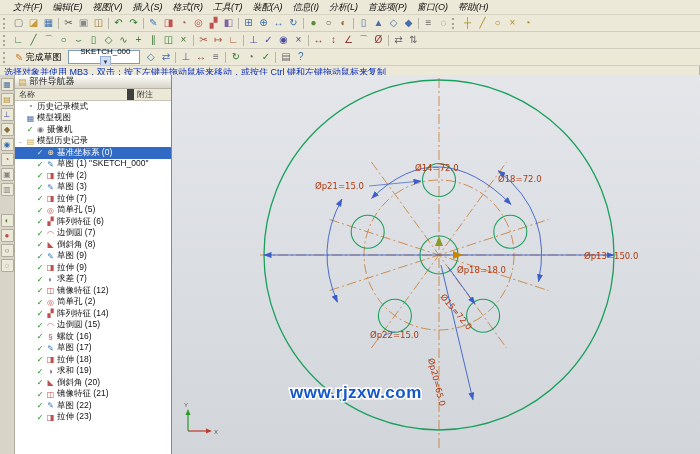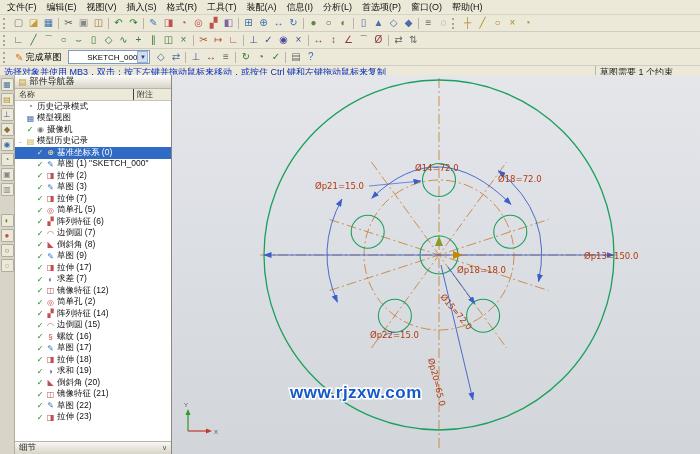--- a/index.html
+++ b/index.html
@@ -2,33 +2,33 @@
 <html style="--curve: #1ba05c; --centerline: #c8782a; --dimline: #3a5fc8; --dimtext: #b03a10;"><head>
 <meta charset="utf-8">
 <style>
   html,body{margin:0;padding:0;}
   body{width:700px;height:454px;overflow:hidden;background:#d6d3ce;
        font-family:"Liberation Sans","DejaVu Sans",sans-serif;-webkit-font-smoothing:antialiased;}
   .app{position:relative;width:700px;height:454px;}
 
   
   .menubar{height:14px;background:#ece9d8;display:flex;align-items:center;font-size:9px;
-           padding-left:2px;border-bottom:1px solid #d8d4c4;}
+           padding-left:8px;border-bottom:1px solid #d8d4c4;font-style:italic;}
   .menu-item{padding:0 5px;color:#111;cursor:default;white-space:nowrap;}
   .toolbar{display:flex;align-items:center;background:#ece9d8;border-bottom:1px solid #cfccc0;
            height:16px;padding-left:2px;overflow:hidden;}
   .tb-icon{flex:0 0 15px;width:15px;height:14px;font-size:10px;line-height:14px;text-align:center;
            border-radius:2px;cursor:default;}
   .tb-sep{flex:0 0 1px;width:1px;height:11px;background:#b8b4a8;margin:0 2px;}
   .grip{flex:0 0 3px;width:3px;height:11px;border-left:2px dotted #a8a496;margin:0 3px 0 1px;}
   .finish-btn{display:flex;align-items:center;gap:2px;font-size:9px;background:transparent;
               border:1px solid transparent;padding:0 3px;height:14px;cursor:default;}
   .fin-icon{color:#d07a2a;font-size:10px;}
   .combo{width:66px;height:12px;background:#fff;border:1px solid #7f9db9;font-size:8px;
-         display:flex;align-items:center;justify-content:flex-end;padding:0 1px 0 13px;margin:0 3px;}
+         display:flex;align-items:center;justify-content:center;padding:0 1px 0 3px;margin:0 3px;flex-direction:column;}
   .combo-arrow{width:9px;height:10px;background:#cfdcf3;border:1px solid #9ab0d0;font-size:6px;
                line-height:10px;text-align:center;color:#345;}
   .promptbar{height:13px;background:#ece9d8;border-bottom:1px solid #8a887c;display:flex;
              font-size:9px;align-items:stretch;}
   .prompt-left{flex:1;color:#0a2ec0;padding:0 4px;white-space:nowrap;overflow:hidden;
                display:flex;align-items:center;border-right:1px solid #b8b4a8;}
   .prompt-right{width:96px;color:#222;padding:0 4px;display:flex;align-items:center;white-space:nowrap;overflow:hidden;}
 
   
   .workspace{position:absolute;top:75px;left:0;right:0;bottom:0;display:flex;}
@@ -36,21 +36,21 @@
                flex-direction:column;align-items:center;padding-top:3px;gap:2px;}
   .res-icon{width:11px;height:11px;font-size:8px;line-height:11px;text-align:center;
             background:#ece9d8;border:1px solid #b0aca0;border-radius:1px;}
   .res-gap{height:14px;}
 
   .navigator{flex:0 0 156px;background:#fff;border-right:1px solid #8a887e;display:flex;flex-direction:column;}
   .nav-title{flex:0 0 13px;background:linear-gradient(#fdfdfb,#d8d4c8);font-size:9px;display:flex;
              align-items:center;gap:3px;padding:0 3px;border-bottom:1px solid #b8b4a8;color:#222;}
   .nav-title-icon{color:#c8a23a;font-size:9px;}
   .nav-cols{flex:0 0 11px;display:flex;font-size:8px;background:#ece9d8;border-bottom:1px solid #c8c4b8;color:#333;}
-  .col-name{flex:1;padding-left:4px;border-right:1px solid #404040;display:flex;align-items:center;text-align:right;}
+  .col-name{flex:1;padding-left:4px;border-right:7px solid #404040;display:flex;align-items:center;text-align:right;}
   .col-note{width:34px;padding-left:3px;display:flex;align-items:center;}
   .nav-tree{flex:1;overflow:hidden;background:#fff;font-size:8.5px;color:#111;}
   .tree-row{height:11.5px;display:flex;align-items:center;gap:2px;white-space:nowrap;overflow:hidden;cursor:default;}
   .tree-row.selected{background:#316ac5;color:#fff;}
   .tree-exp{width:7px;font-size:7px;color:#777;text-align:center;flex:0 0 7px;}
   .tree-check{color:#1a8a1a;font-size:8px;flex:0 0 8px;text-align:center;}
   .tree-row.selected .tree-check{color:#cfe8cf;}
   .tree-icon{flex:0 0 9px;width:9px;font-size:8px;line-height:9px;text-align:center;}
   .tree-label{overflow:hidden;text-overflow:clip;}
   .nav-bar{flex:0 0 11px;background:linear-gradient(#f8f7f3,#d8d4c8);border-top:1px solid #b8b4a8;
@@ -198,21 +198,20 @@
         <span class="tb-icon" style="color: rgb(102, 102, 102);">◔</span>
         <span class="tb-icon" style="color: rgb(42, 122, 42);">✓</span>
         <span class="tb-sep"></span>
         <span class="tb-icon" style="color: rgb(102, 102, 102);">▤</span>
         <span class="tb-icon" style="color: rgb(58, 111, 176);">?</span>
       </span>
   </div>
 
   <div class="promptbar">
     <div class="prompt-left">选择对象并使用 MB3，双击：按下左键并拖动鼠标来移动，或按住 Ctrl 键和左键拖动鼠标来复制</div>
-    <div class="prompt-right">草图需要 1 个约束</div>
   </div>
 
   <div class="workspace">
 
     <div class="resourcebar">
         <div class="res-icon" style="color: rgb(74, 111, 165);">▦</div>
         <div class="res-icon" style="color: rgb(176, 138, 42);">▤</div>
         <div class="res-icon" style="color: rgb(74, 74, 160);">⊥</div>
         <div class="res-icon" style="color: rgb(138, 109, 59);">◆</div>
         <div class="res-icon" style="color: rgb(58, 111, 176);">◉</div>
@@ -314,21 +313,21 @@
           <div class="tree-row" style="padding-left: 12px;">
             <span class="tree-exp"></span>
             <span class="tree-check">✓</span>
             <span class="tree-icon" style="color: rgb(62, 127, 191);">✎</span>
             <span class="tree-label">草图 (9)</span>
           </div>
           <div class="tree-row" style="padding-left: 12px;">
             <span class="tree-exp"></span>
             <span class="tree-check">✓</span>
             <span class="tree-icon" style="color: rgb(192, 80, 77);">◨</span>
-            <span class="tree-label">拉伸 (17)</span>
+            <span class="tree-label">拉伸 (9)</span>
           </div>
           <div class="tree-row" style="padding-left: 12px;">
             <span class="tree-exp"></span>
             <span class="tree-check">✓</span>
             <span class="tree-icon" style="color: rgb(128, 100, 162);">◐</span>
             <span class="tree-label">求差 (7)</span>
           </div>
           <div class="tree-row" style="padding-left: 12px;">
             <span class="tree-exp"></span>
             <span class="tree-check">✓</span>
@@ -395,24 +394,20 @@
             <span class="tree-icon" style="color: rgb(62, 127, 191);">✎</span>
             <span class="tree-label">草图 (22)</span>
           </div>
           <div class="tree-row" style="padding-left: 12px;">
             <span class="tree-exp"></span>
             <span class="tree-check">✓</span>
             <span class="tree-icon" style="color: rgb(192, 80, 77);">◨</span>
             <span class="tree-label">拉伸 (23)</span>
           </div>
         </div>
-      <div class="nav-bar">
-        <span>细节</span>
-        <span class="chev">∨</span>
-      </div>
     </div>
 
     <div class="canvas">
       <svg viewBox="0 0 529 379" width="529" height="379">
         <defs>
           <marker id="arr" viewBox="0 0 8 6" markerWidth="8" markerHeight="6" refX="7.5" refY="3" orient="auto-start-reverse" markerUnits="userSpaceOnUse">
             <path d="M0,0 L8,3 L0,6 Z" fill="#3a5fc8"></path>
           </marker>
         </defs>
 

